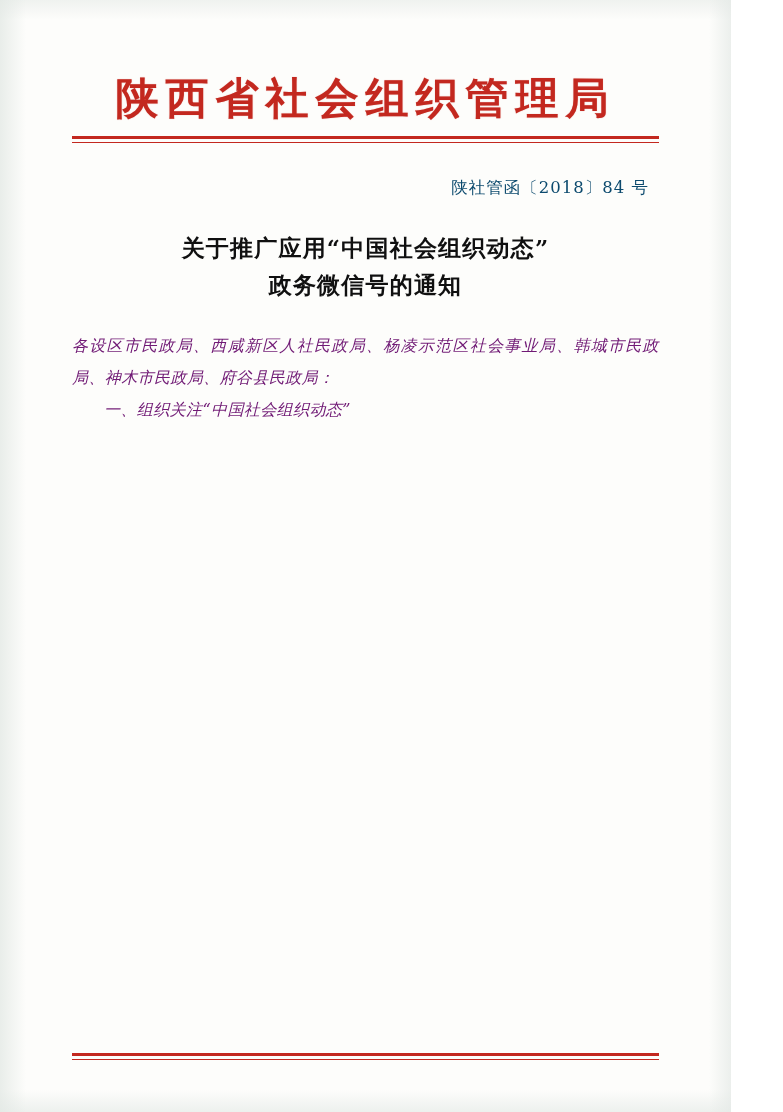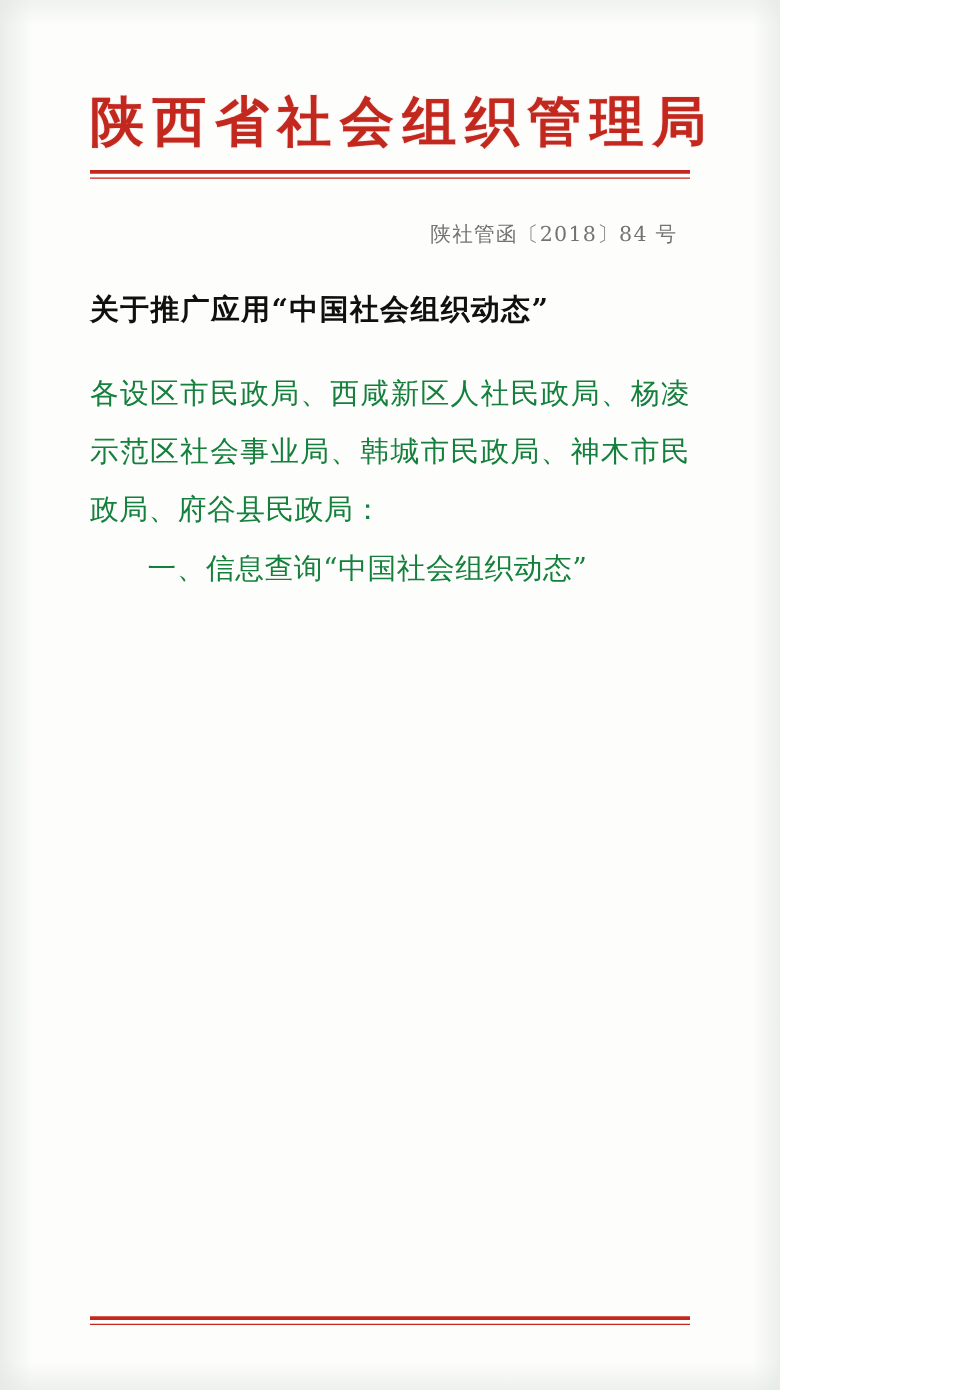--- a/index.html
+++ b/index.html
@@ -8,21 +8,21 @@
     background: #ffffff;
   }
   body {
     width: 783px;
     height: 1112px;
     font-family: "DejaVu Serif", serif;
     overflow: hidden;
   }
   .page {
     position: relative;
-    width: 624px;
+    width: 731px;
     height: 1112px;
     background: #fdfdfb;
   }
   
   .page::before {
     content: "";
     position: absolute;
     top: 0; left: 0; right: 0; bottom: 0;
     background:
       linear-gradient(90deg, rgba(226,232,228,0.75) 0px, rgba(255,255,255,0) 26px),
@@ -64,43 +64,45 @@
   .rule-thin {
     height: 1px;
     background: #c3281f;
   }
 
   
   .doc-number {
     margin-top: 34px;
     text-align: right;
     font-size: 16.5px;
-    color: #737373;
+    color: #0c4a6e;
     letter-spacing: 1px;
     padding-right: 10px;
   }
 
   
   .doc-title {
     margin-top: 30px;
+    text-align: center;
     font-weight: bold;
     font-size: 23px;
     line-height: 1.62;
     color: #101010;
     letter-spacing: 1.2px;
   }
 
   
   .body-text {
     margin-top: 26px;
-    font-size: 23px;
+    font-size: 16px;
     line-height: 2.02;
-    color: #15803d;
+    color: #701a75;
     text-align: justify;
     letter-spacing: 0.4px;
+    font-style: italic;
   }
   .body-text p {
     margin: 0;
   }
   .indent-2 {
     text-indent: 2em;
   }
 
   
   .footer-rules {
@@ -130,25 +132,26 @@
     </div>
     <div class="rule-wrap">
       <div class="rule-thick"></div>
       <div class="rule-thin"></div>
     </div>
 
     <div class="doc-number">陕社管函〔2018〕84 号</div>
 
     <div class="doc-title">
       <div>关于推广应用“中国社会组织动态”</div>
+      <div>政务微信号的通知</div>
     </div>
 
     <div class="body-text">
       <p>各设区市民政局、西咸新区人社民政局、杨凌示范区社会事业局、韩城市民政局、神木市民政局、府谷县民政局：</p>
-      <p class="indent-2">一、信息查询“中国社会组织动态”</p>
+      <p class="indent-2">一、组织关注“中国社会组织动态”</p>
     </div>
 
   </div>
 
   <div class="footer-rules">
     <div class="rule-thick"></div>
     <div class="rule-thin"></div>
   </div>
 </div>
 

